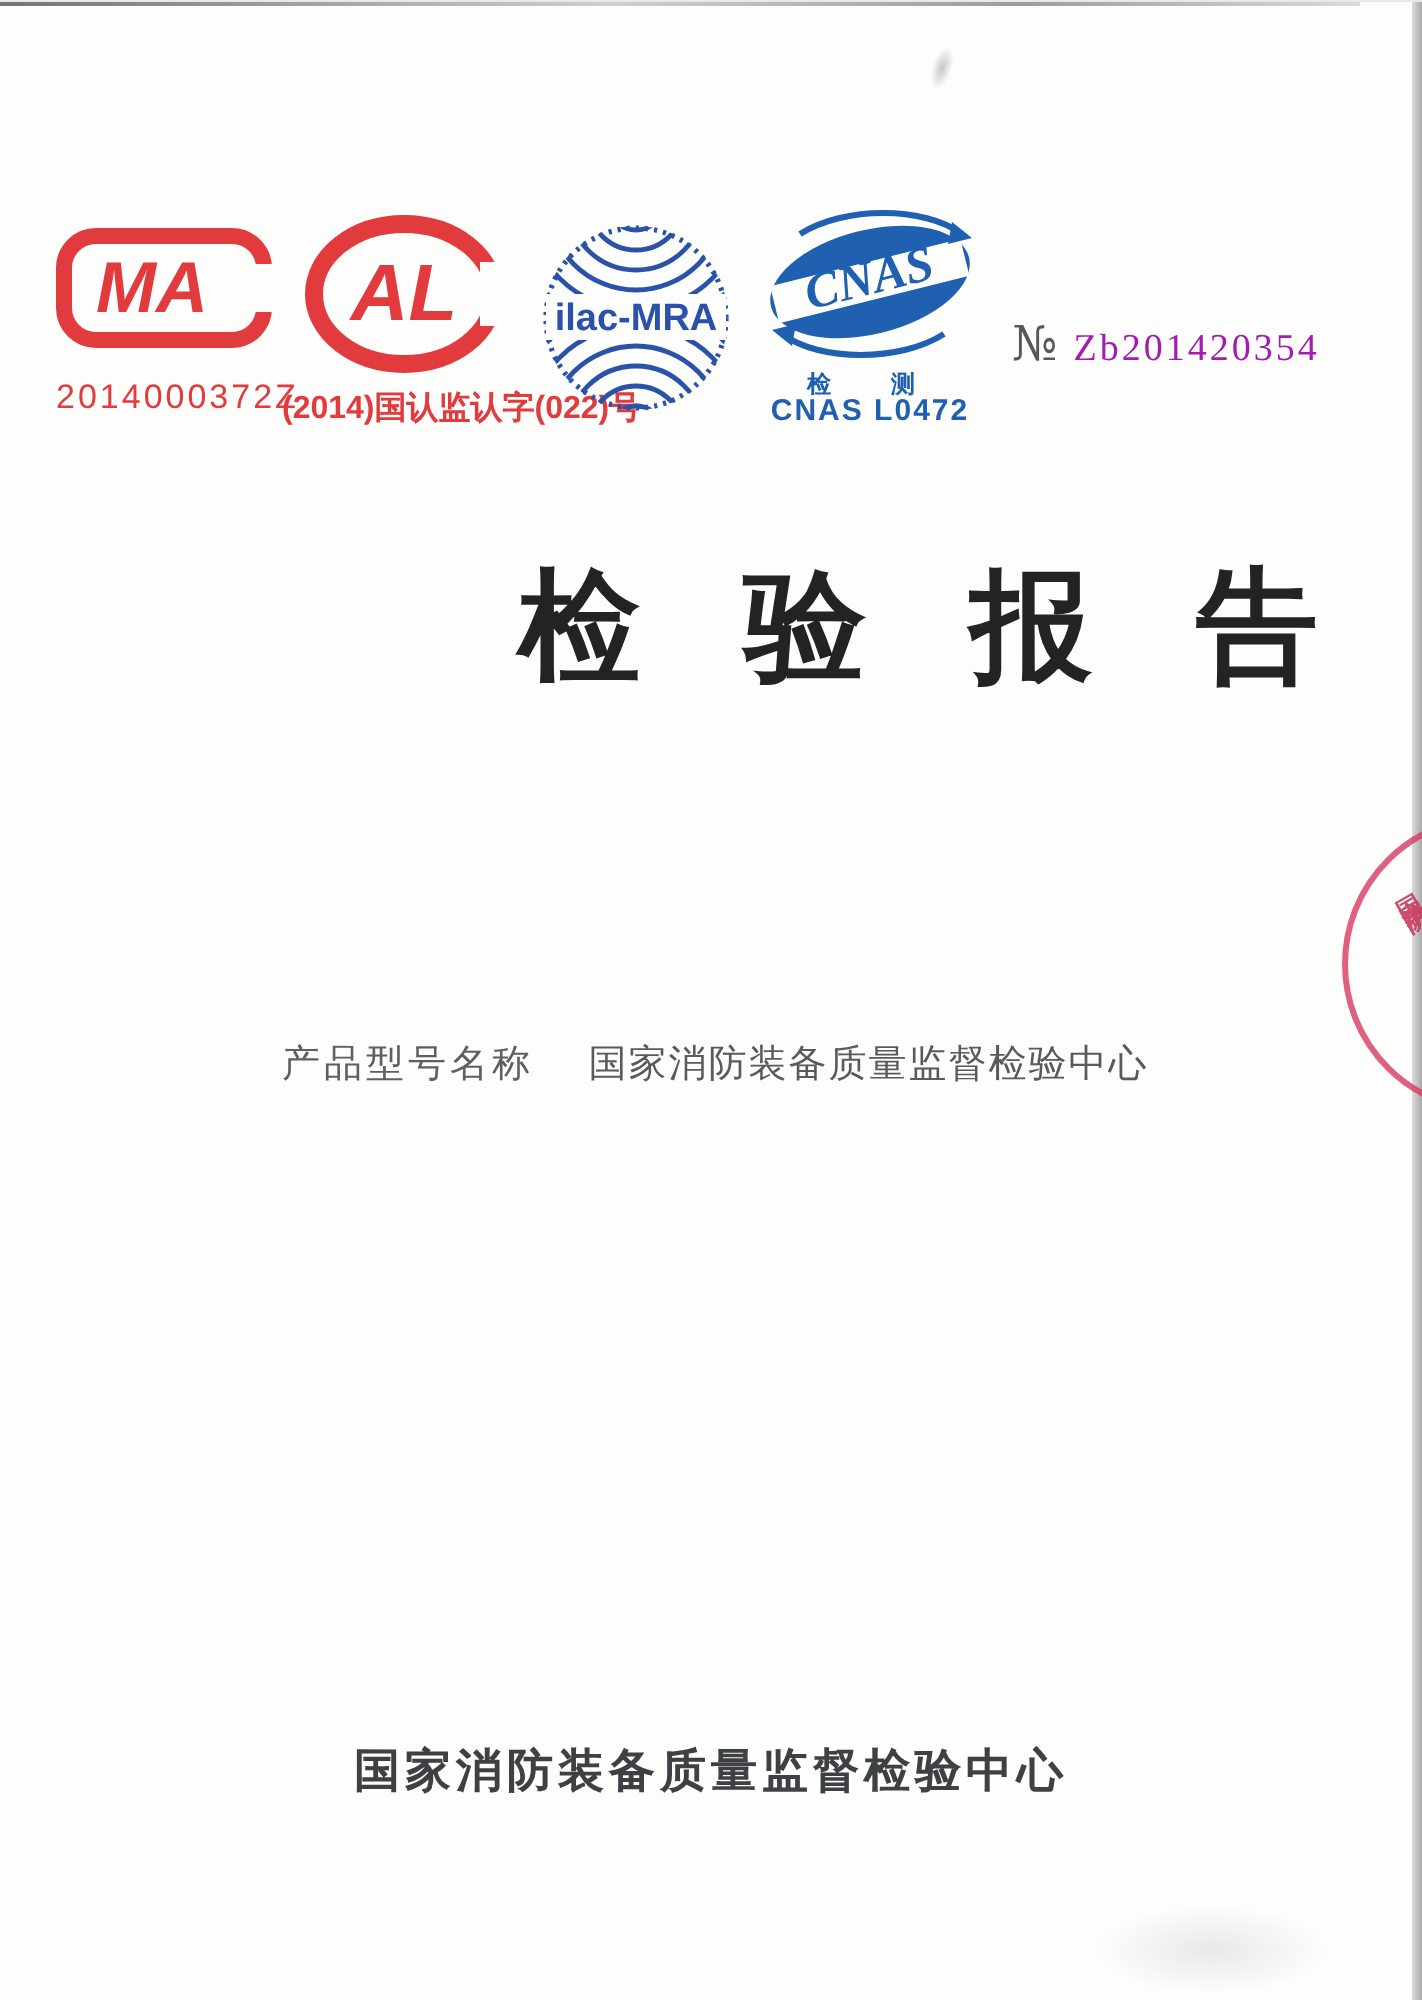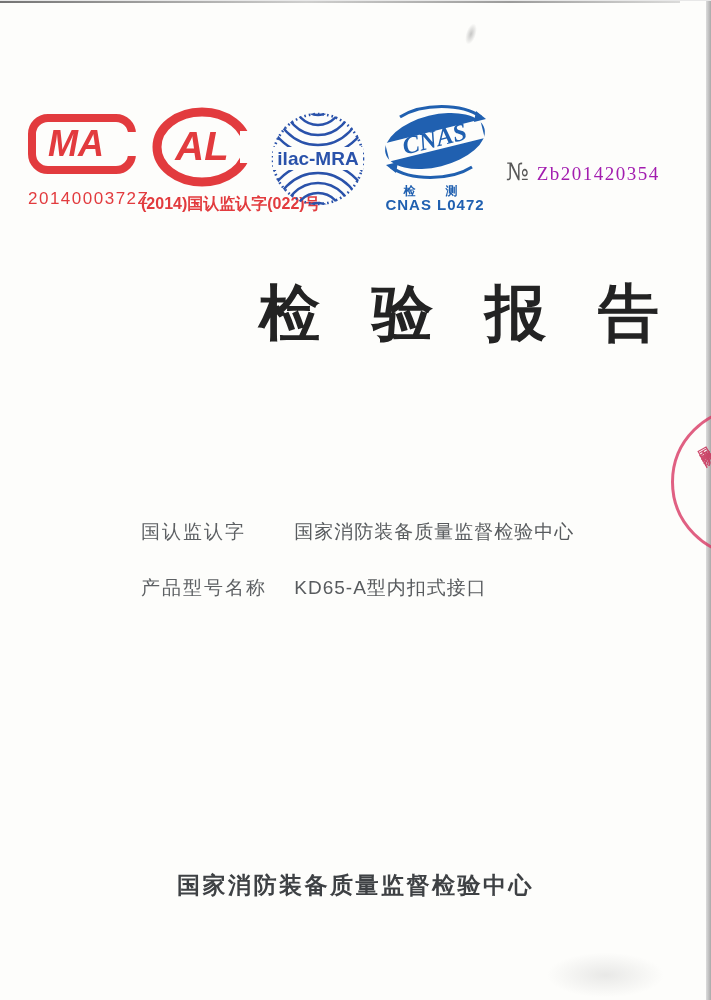--- a/index.html
+++ b/index.html
@@ -147,26 +147,22 @@
   </div>
 
   <div class="report-no">
     <span class="sym">№</span><span class="num">Zb201420354</span>
   </div>
 
   <div class="doc-title">检验报告</div>
 
   <div class="fields">
     <div class="field-row">
-      <span class="field-label">国认监认字</span>
+      <span class="field-label">产品型号名称</span>
       <span class="field-value">国家消防装备质量监督检验中心</span>
-    </div>
-    <div class="field-row">
-      <span class="field-label">产品型号名称</span>
-      <span class="field-value">KD65-A型内扣式接口</span>
     </div>
   </div>
 
   <div class="doc-footer">国家消防装备质量监督检验中心</div>
 
   <div class="seal">
     <span class="seal-text l1">国家消防</span>
     <span class="seal-text l2">装备质量</span>
   </div>
 

